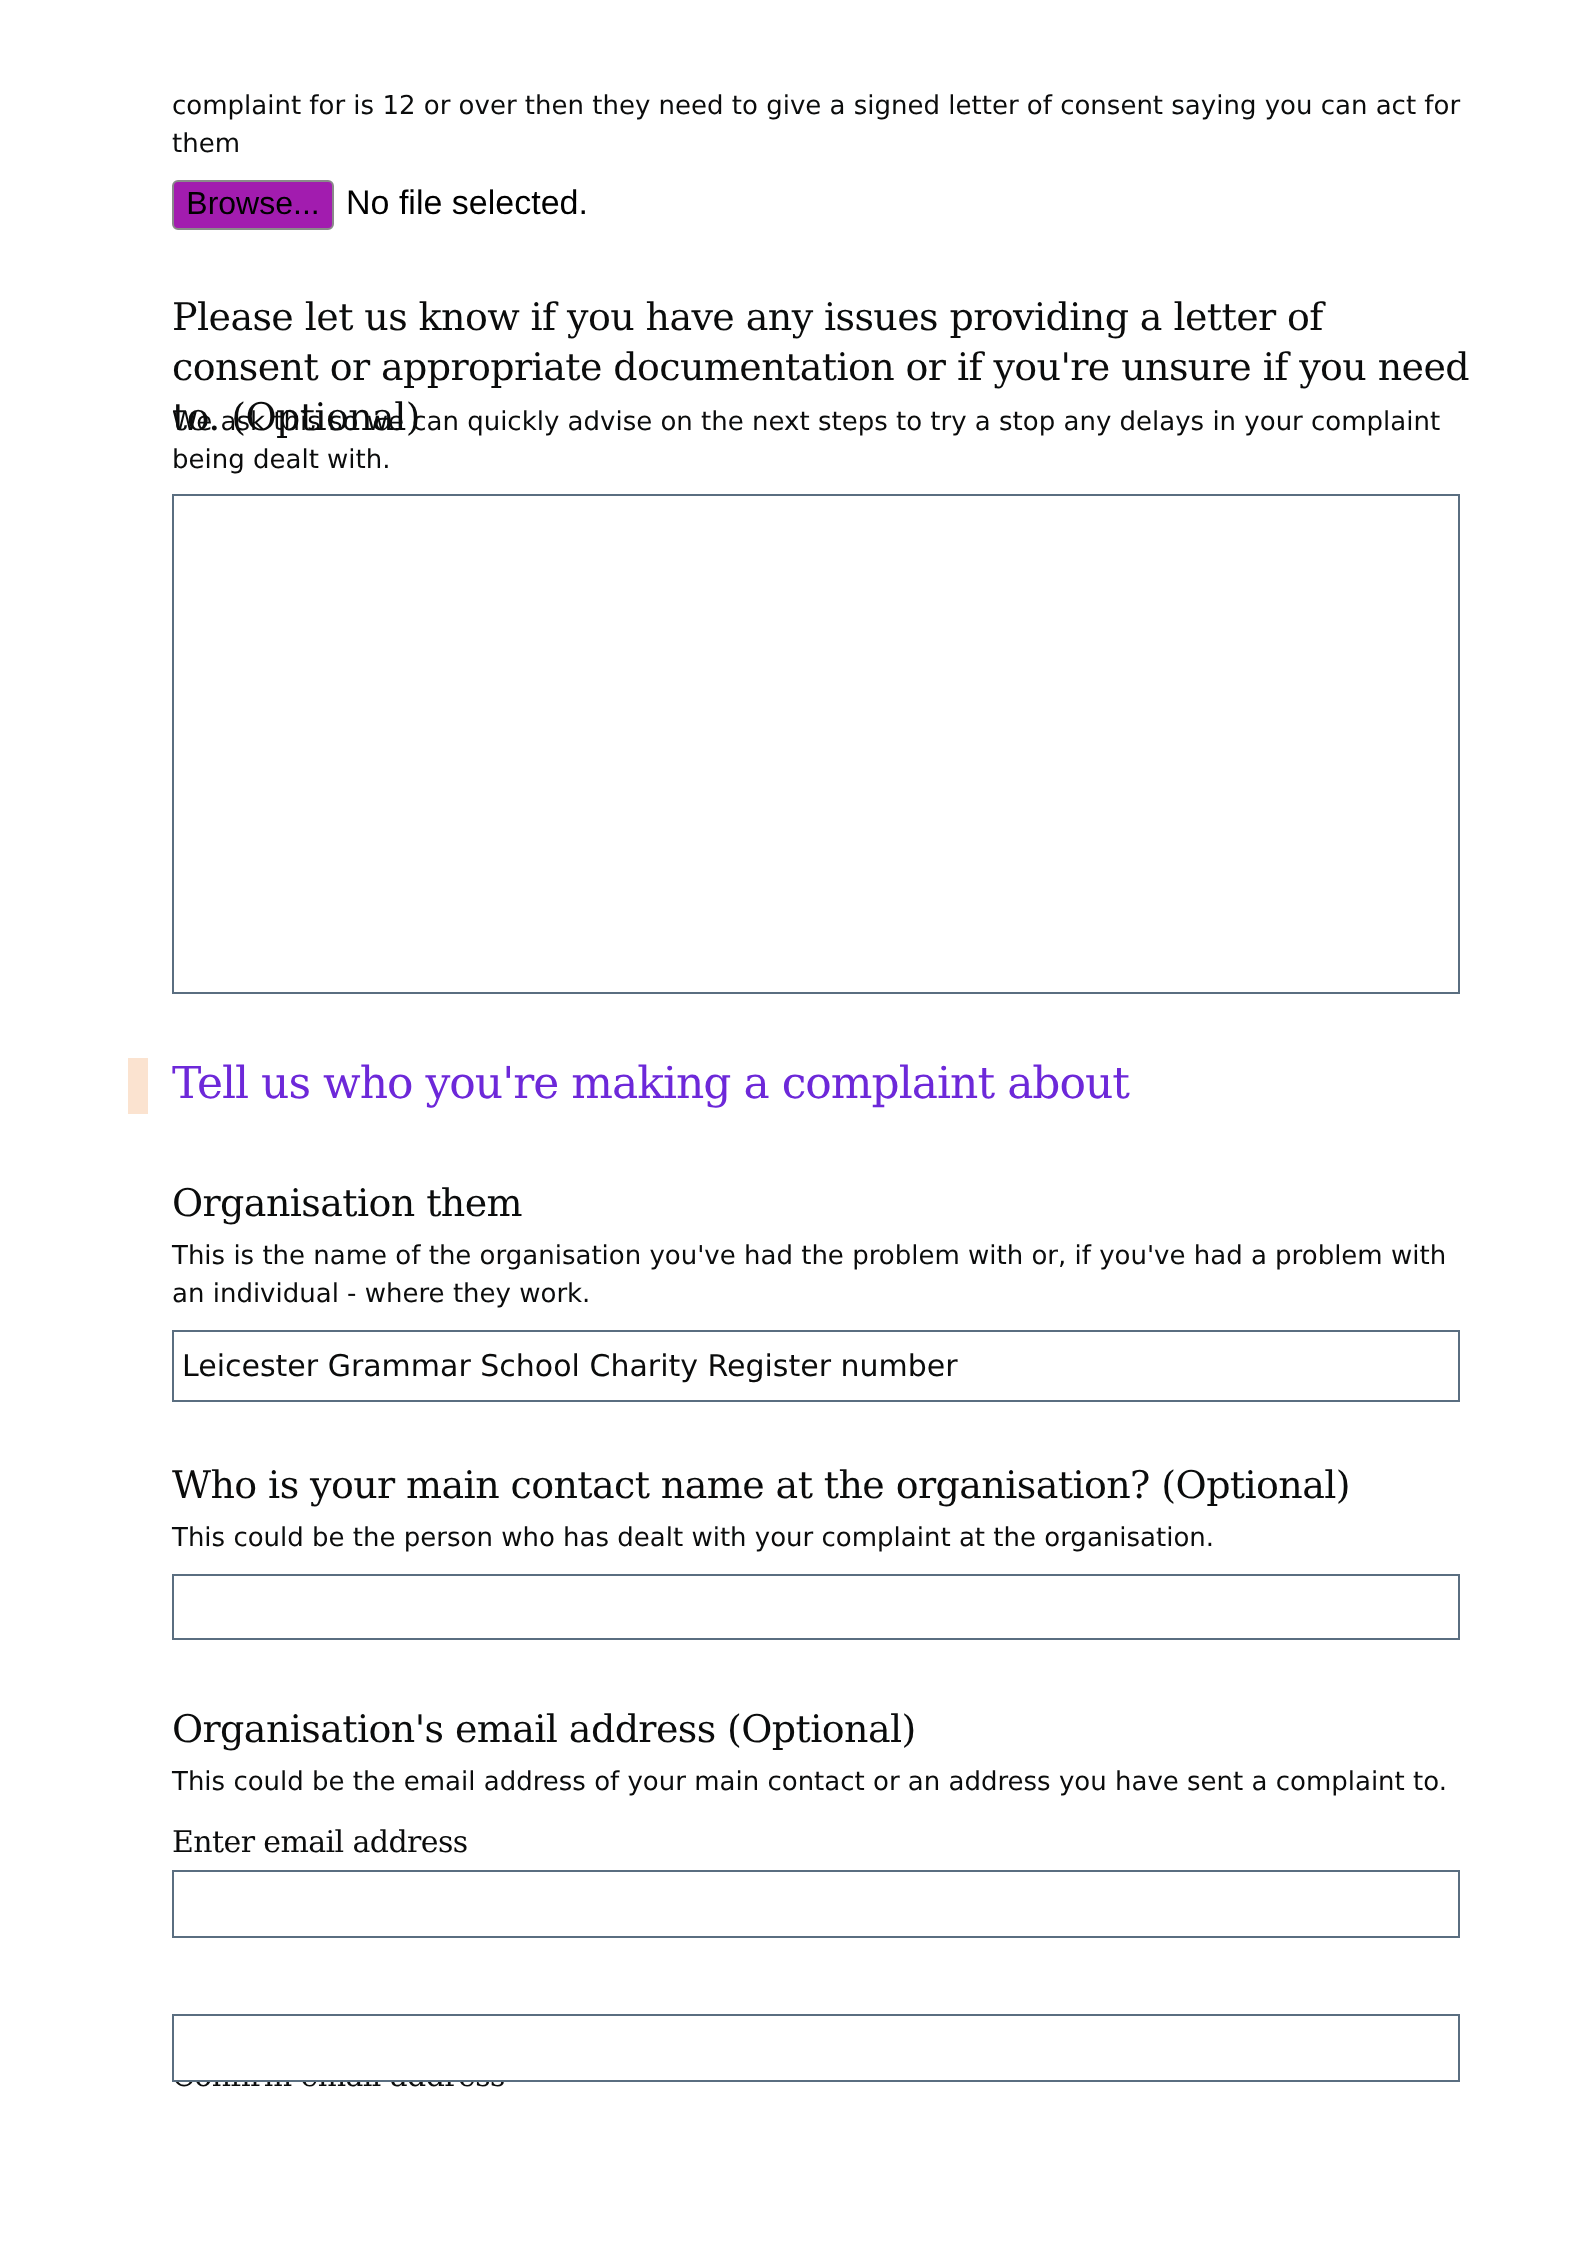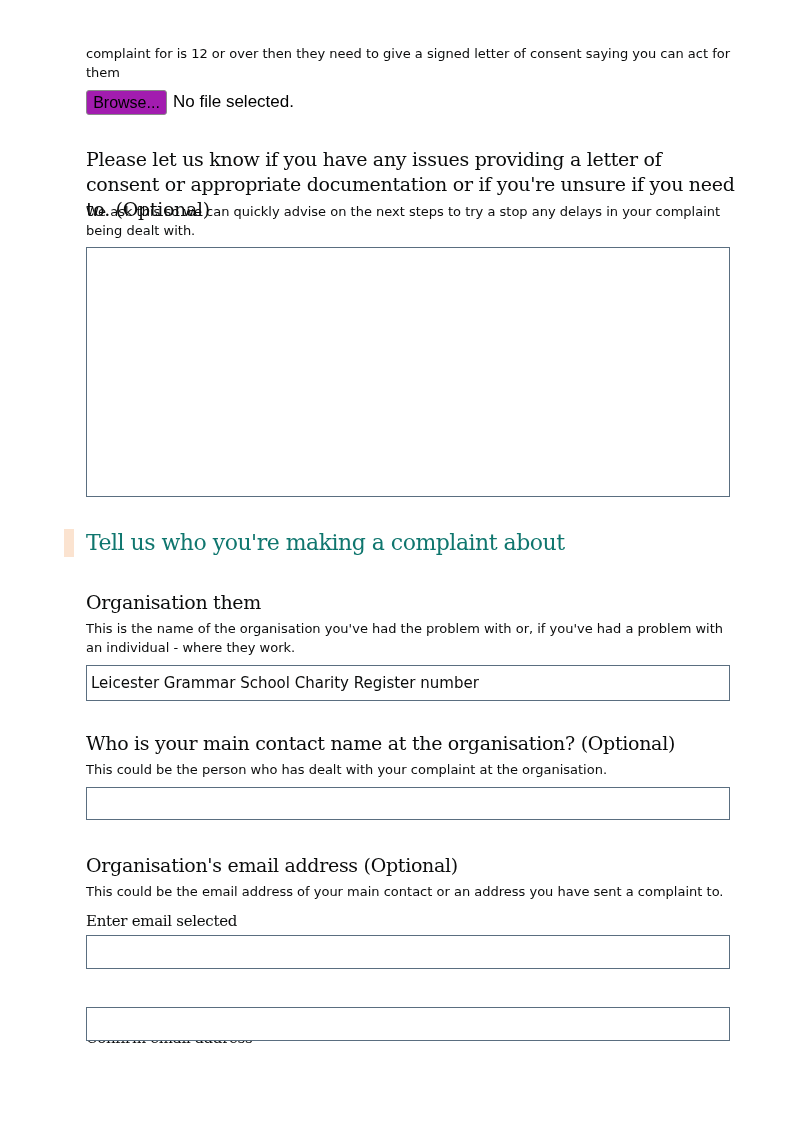--- a/index.html
+++ b/index.html
@@ -6,21 +6,21 @@
   body { width:794px; height:1122px; position:relative; overflow:hidden; color:#0b0c0c; }
   .abs { position:absolute; }
   .hint { font-family: "DejaVu Sans", sans-serif; font-size:13px; line-height:19px; color:#0b0c0c; }
   .q { font-family: "DejaVu Serif", serif; font-size:19px; line-height:25px; color:#0b0c0c; letter-spacing:-0.3px; }
   .sub { font-family: "DejaVu Serif", serif; font-size:15px; line-height:20px; color:#0b0c0c; letter-spacing:-0.3px; }
   .field { position:absolute; left:86px; width:644px; border:1px solid #5a6e80; background:#fff; box-sizing:border-box; }
   .field input, .field textarea { border:none; outline:none; width:100%; height:100%; box-sizing:border-box; padding:6px 4px; font-family:"DejaVu Sans", sans-serif; font-size:15px; color:#0b0c0c; background:transparent; resize:none; }
   .browse { position:absolute; left:86px; top:90px; width:81px; height:25px; box-sizing:border-box; border:1px solid #8a8a8a; border-radius:3px; background:#a21caf; font-family:"Liberation Sans", sans-serif; font-size:16px; color:#000; padding:0; text-align:center; line-height:22px; }
   .nofile { position:absolute; left:173px; top:92px; font-family:"Liberation Sans", sans-serif; font-size:17px; color:#000; }
   .accent { position:absolute; left:64px; top:529px; width:10px; height:28px; }
-  .h2 { font-family:"DejaVu Serif", serif; font-size:22px; line-height:28px; color:#0f766e; letter-spacing:-0.5px; }
+  .h2 { font-family:"DejaVu Serif", serif; font-size:22px; line-height:28px; color:#6d28d9; letter-spacing:-0.5px; }
 </style>
 </head>
 <body>
 
 <div class="abs hint" style="left:86px; top:44px; width:650px;">complaint for is 12 or over then they need to give a signed letter of consent saying you can act for them</div>
 <button class="browse">Browse...</button>
 <span class="nofile">No file selected.</span>
 
 <div class="abs q" style="left:86px; top:147px; width:650px;">Please let us know if you have any issues providing a letter of consent or appropriate documentation or if you're unsure if you need to. (Optional)</div>
 <div class="abs hint" style="left:86px; top:202px; width:650px;">We ask this so we can quickly advise on the next steps to try a stop any delays in your complaint being dealt with.</div>
@@ -38,20 +38,20 @@
 </div>
 
 <div class="abs q" style="left:86px; top:731px;">Who is your main contact name at the organisation? (Optional)</div>
 <div class="abs hint" style="left:86px; top:760px; width:650px;">This could be the person who has dealt with your complaint at the organisation.</div>
 <div class="field" style="top:787px; height:33px;">
   <input type="text" value="" style="">
 </div>
 
 <div class="abs q" style="left:86px; top:853px;text-align:center;">Organisation's email address (Optional)</div>
 <div class="abs hint" style="left:86px; top:882px; width:650px;">This could be the email address of your main contact or an address you have sent a complaint to.</div>
-<div class="abs sub" style="left:86px; top:911px;">Enter email selected</div>
+<div class="abs sub" style="left:86px; top:911px;">Enter email address</div>
 <div class="field" style="top:935px; height:34px;">
   <input type="email" value="" style="">
 </div>
 <div class="abs sub" style="left:86px; top:1028px;">Confirm email address</div>
 <div class="field" style="top:1007px; height:34px;">
   <input type="email" value="" style="">
 </div>
 
 </body></html>

